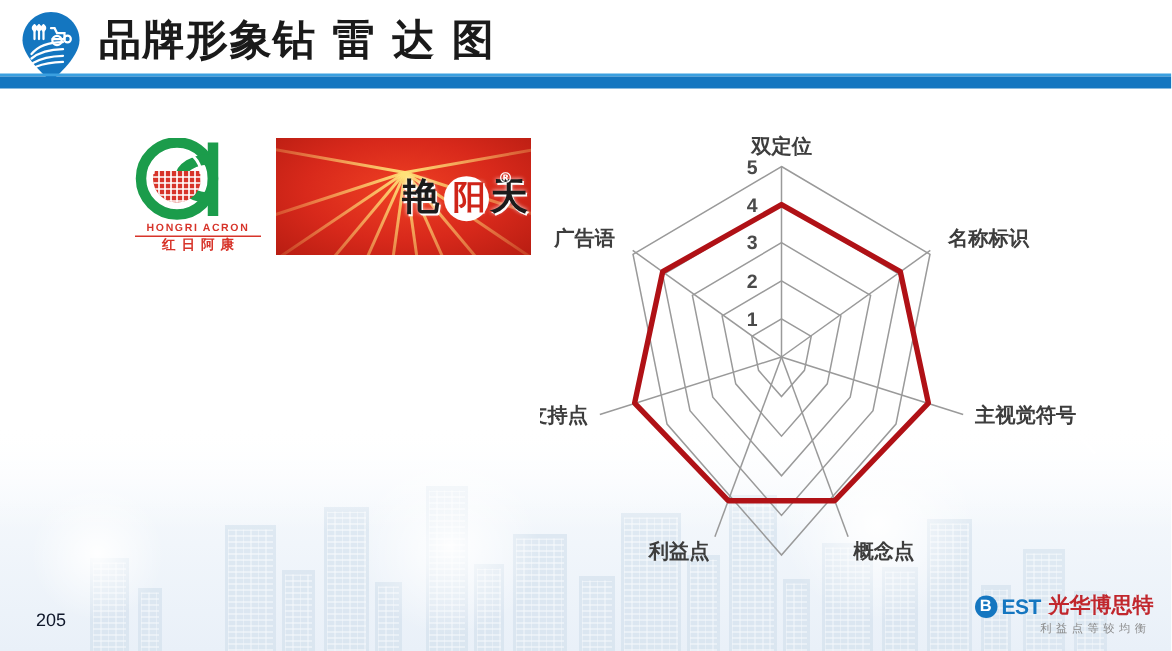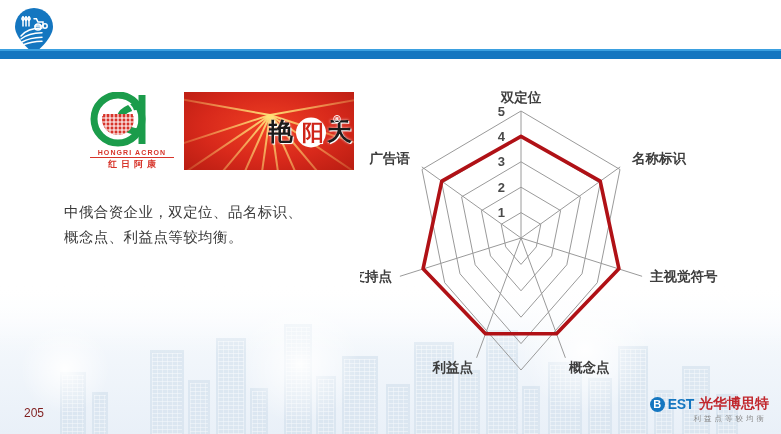--- a/index.html
+++ b/index.html
@@ -58,21 +58,21 @@
 
   
   .radar{position:absolute;left:360px;top:80px;width:360px;height:300px;}
   .radar svg{display:block;}
   .ax-lab{font-size:13.5px;font-weight:bold;fill:#3d3d3d;
     font-family:"DejaVu Sans","Liberation Sans",sans-serif;}
   .sc-lab{font-size:13px;font-weight:bold;fill:#4a4a4a;
     font-family:"Liberation Sans",sans-serif;}
 
   
-  .pgnum{position:absolute;left:24px;bottom:14px;font-size:12px;color:#7f1d1d;
+  .pgnum{position:absolute;left:24px;bottom:14px;font-size:12px;color:#0f172a;
     font-family:"Liberation Sans",sans-serif;}
   .brand{position:absolute;right:12px;bottom:10px;text-align:right;}
   .brand-row{display:flex;align-items:center;justify-content:flex-end;gap:3px;}
   .b-e{display:inline-block;width:15px;height:15px;border-radius:50%;background:#1476c0;color:#fff;
     font-size:11px;font-weight:bold;line-height:15px;text-align:center;
     font-family:"Liberation Sans",sans-serif;}
   .b-est{font-size:14px;font-weight:bold;color:#1476c0;font-family:"Liberation Sans",sans-serif;
     letter-spacing:-.3px;}
   .b-cn{font-size:14px;font-weight:bold;color:#c1272d;letter-spacing:0px;margin-left:2px;text-align:right;}
   .b-sub{font-size:7.5px;color:#8a8a8a;letter-spacing:3px;margin-top:1px;margin-right:2px;}
@@ -122,20 +122,21 @@
           <path d="M23 20h8v-4h-5l-1.6-3.2H22"></path>
           <path d="M9 30c4-5 11-8 21-8"></path>
           <path d="M9 33c5-4 12-6 21-6.2"></path>
           <path d="M10 36c5-3 12-4.6 20-4.8"></path>
           <path d="M12 38.5c5-2 11-3 18-3.2"></path>
         </g>
         <circle cx="26" cy="21" r="3.1" fill="none" stroke="#ffffff" stroke-width="1.5"></circle>
         <circle cx="33" cy="20" r="2.2" fill="none" stroke="#ffffff" stroke-width="1.5"></circle>
       </svg>
     </span>
+    <div class="hdr-title">品牌形象钻 雷 达 图</div>
     <div class="hdr-bar-top"></div>
     <div class="hdr-bar"></div>
   </div>
 
   <div class="logo-row">
 
     <div class="acron">
       <div class="acron-mark">
         <svg width="80" height="55" viewBox="0 0 80 55">
           <circle cx="30" cy="27" r="24" fill="none" stroke="#1b9c4b" stroke-width="7"></circle>
@@ -177,21 +178,20 @@
       <div class="ray" style="transform:rotate(72deg);"></div>
       <div class="ray" style="transform:rotate(100deg);"></div>
       <div class="ray" style="transform:rotate(-100deg);"></div>
       <div class="yyt-txt">
         <span>艳</span><span class="yyt-circ">阳</span><span>天</span>
       </div>
       <div class="yyt-r">®</div>
     </div>
   </div>
 
-  <div class="desc">中俄合资企业，双定位、品名标识、概念点、利益点等较均衡。</div>
 
   <div class="radar">
     <svg width="360" height="300" viewBox="0 0 360 300">
 
       <g stroke="#9a9a9a" fill="none" stroke-width="1">
         <polygon points="161.0,132.6 180.8,144.3 176.3,166.9 161.0,184.4 145.7,166.9 141.2,144.3"></polygon>
         <polygon points="161.0,107.2 200.6,130.6 191.5,175.9 161.0,210.8 130.5,175.9 121.4,130.6"></polygon>
         <polygon points="161.0,81.8 220.4,116.9 206.8,184.8 161.0,237.2 115.2,184.8 101.6,116.9"></polygon>
         <polygon points="161.0,56.4 240.2,103.2 222.0,193.8 161.0,263.6 100.0,193.8 81.8,103.2"></polygon>
         <polygon points="161.0,31.0 260.0,89.5 237.3,202.7 161.0,290.0 84.7,202.7 62.0,89.5"></polygon>

